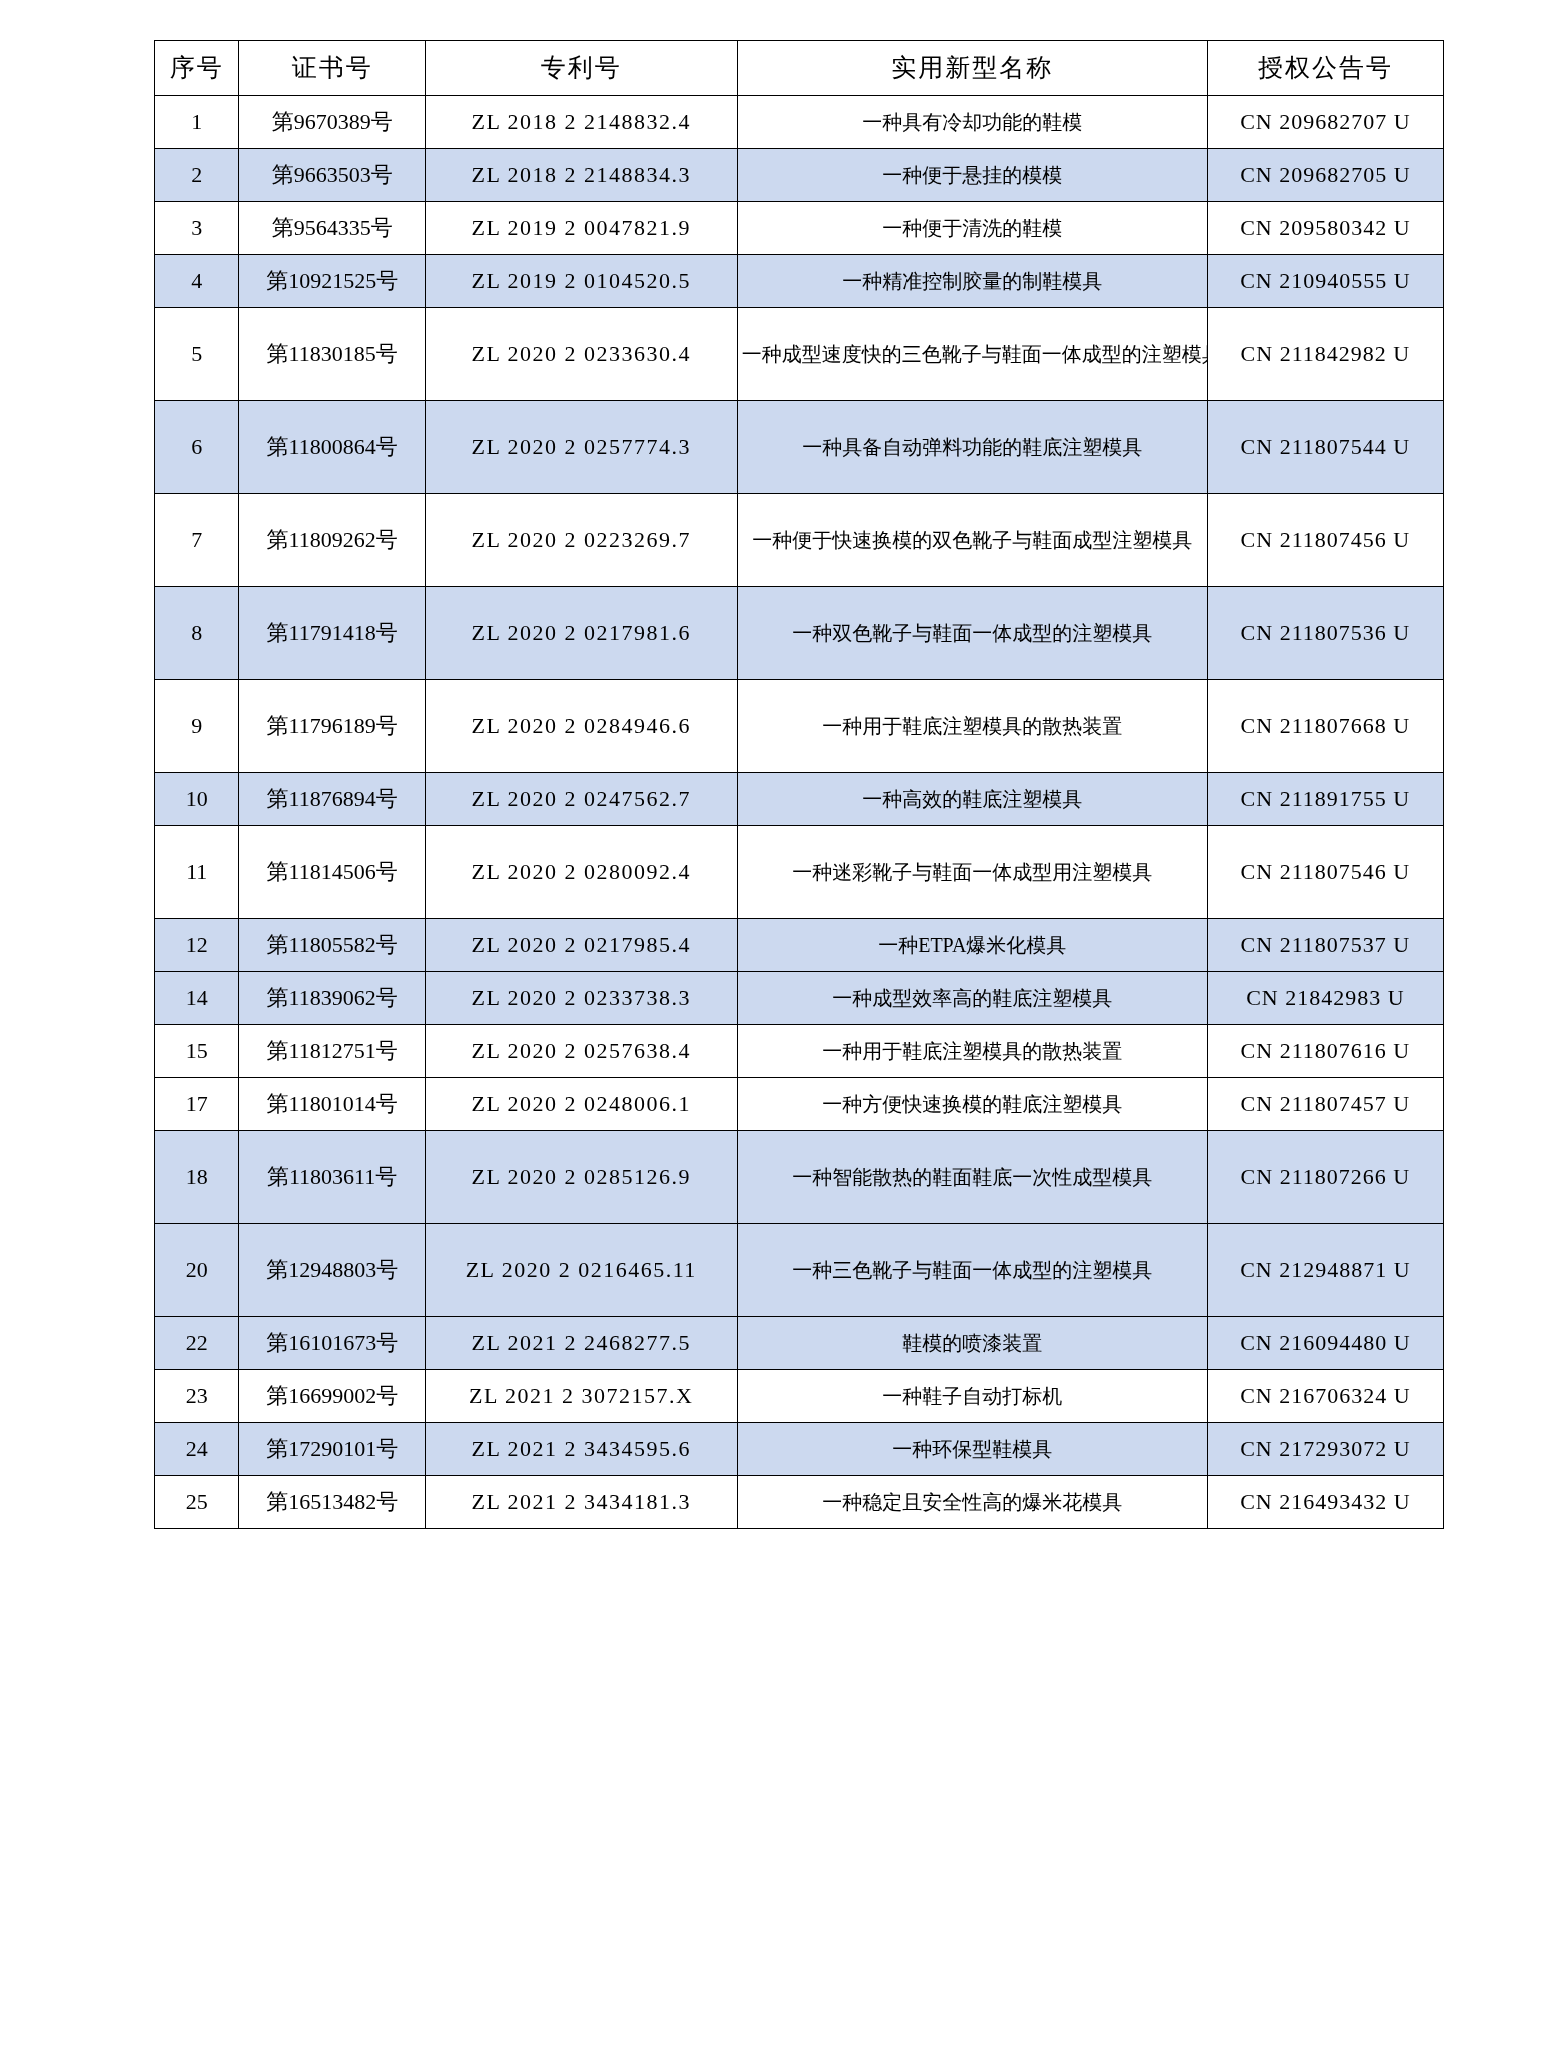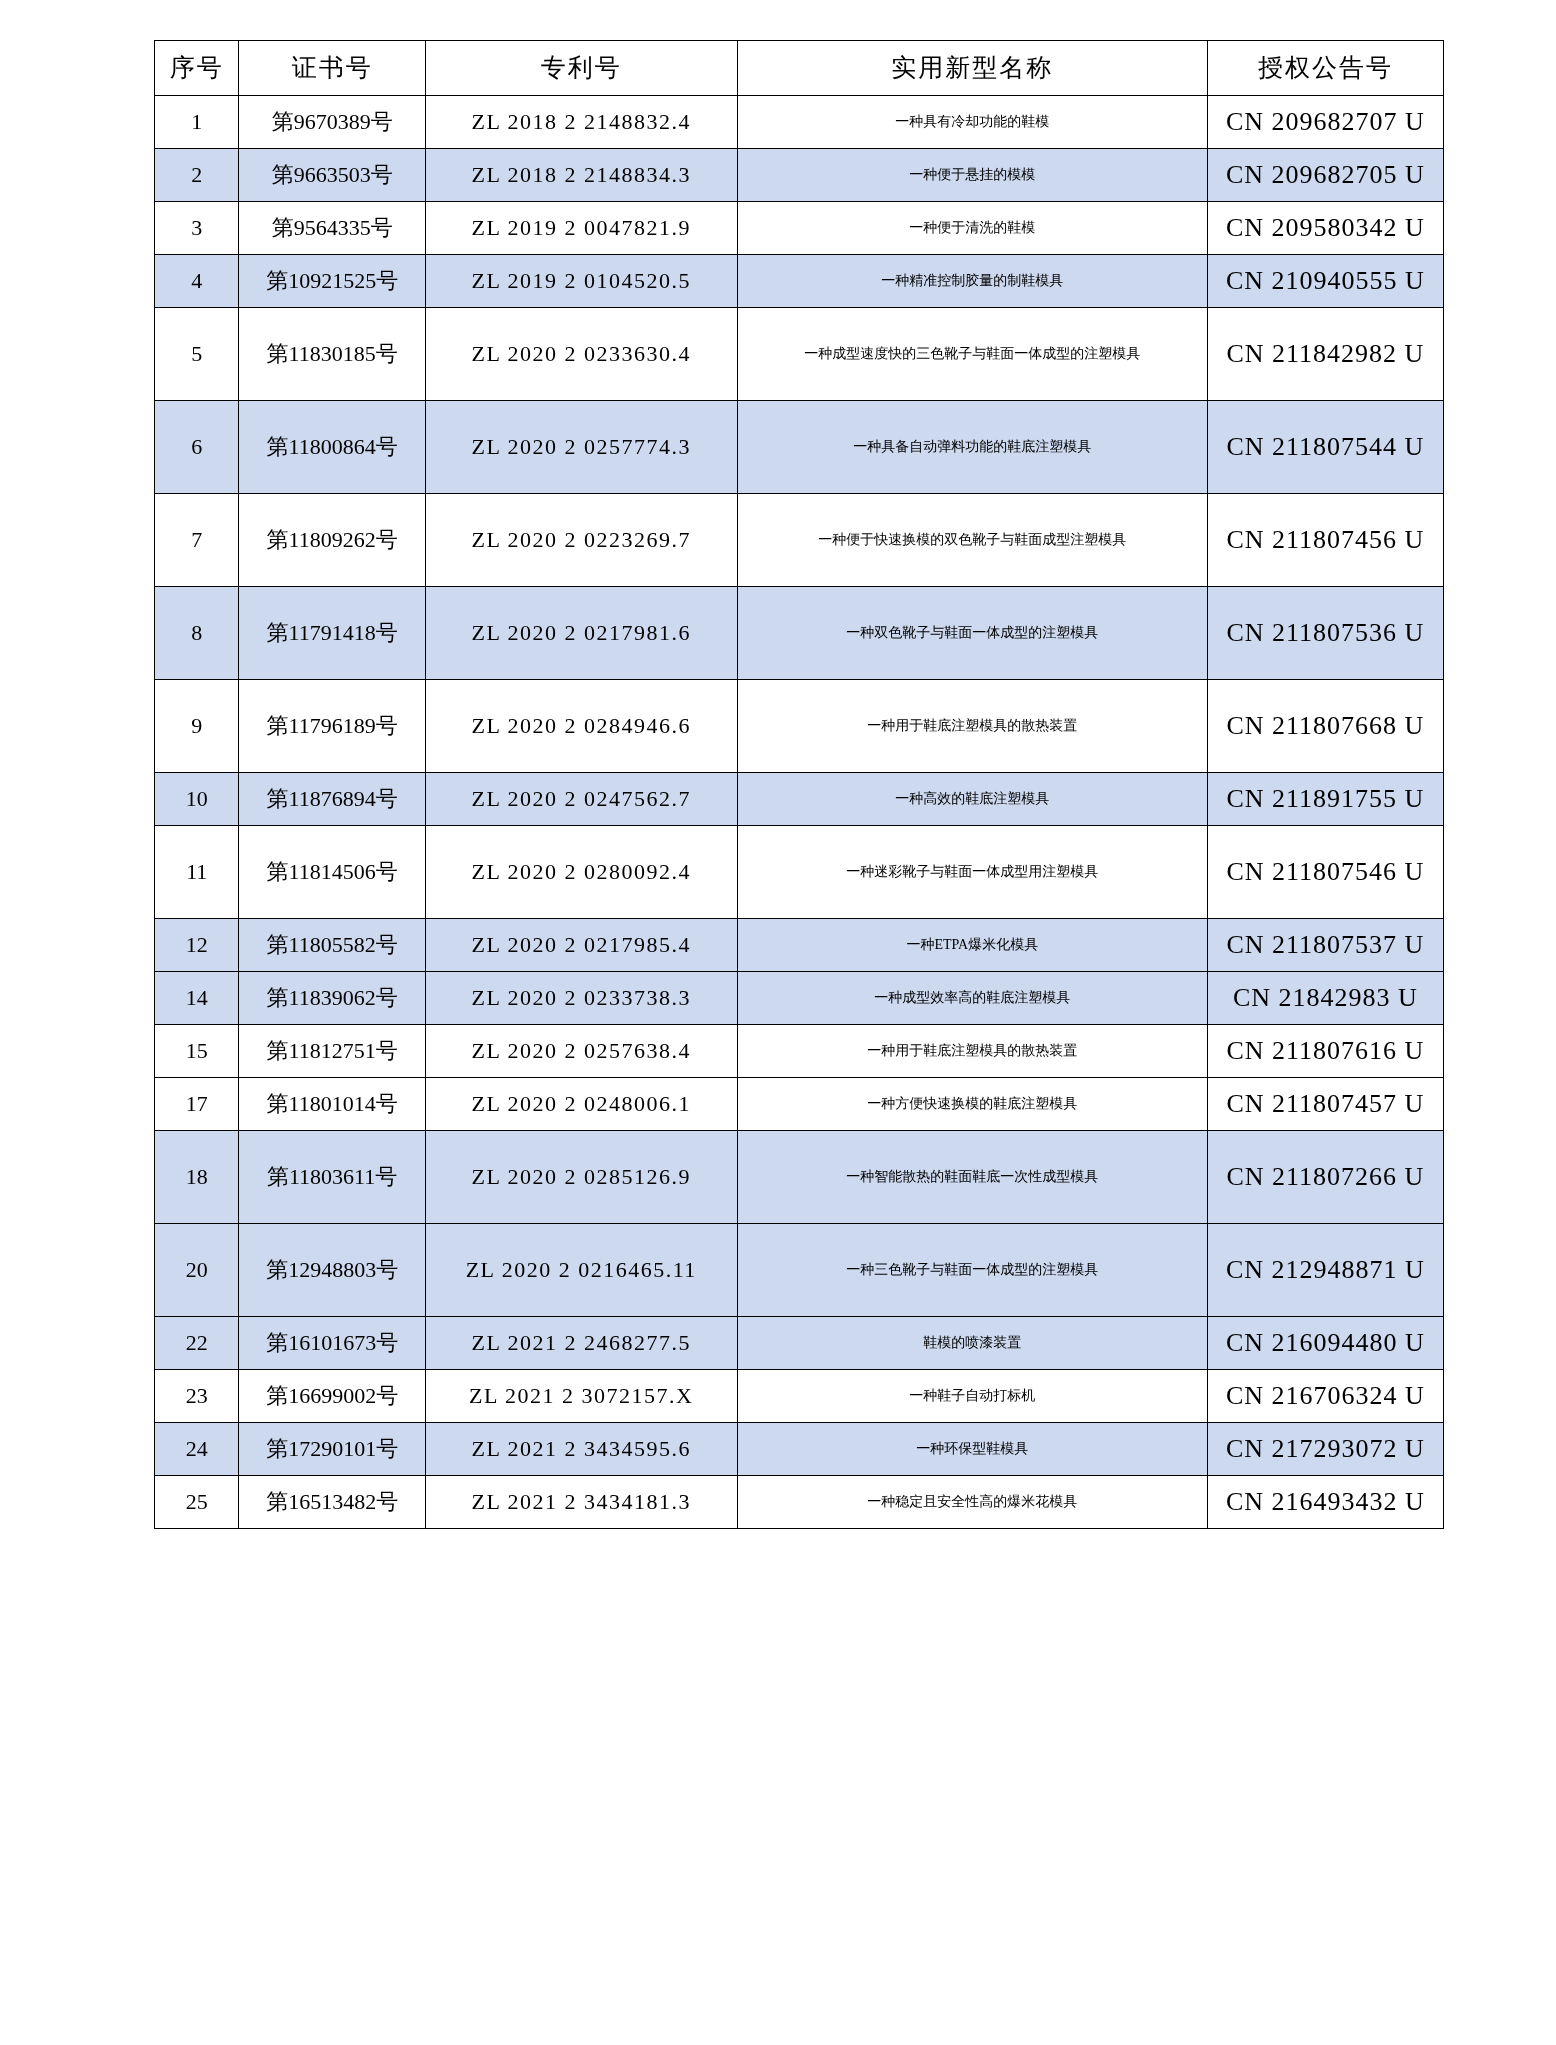--- a/index.html
+++ b/index.html
@@ -57,22 +57,22 @@
   }
   tbody tr.shaded td {
     background: #ccd9ef;
   }
   tbody tr.plain td {
     background: #ffffff;
   }
   td.idx { font-size: 22px; }
   td.cert { font-size: 22px; letter-spacing: 0px; }
   td.patent { font-size: 22px; letter-spacing: 1.5px; font-family: "Liberation Serif", serif; }
-  td.name { font-size: 14px; white-space: normal; }
-  td.pub { font-size: 26px; letter-spacing: 1px; }
+  td.name { font-size: 20px; white-space: normal; }
+  td.pub { font-size: 22px; letter-spacing: 1px; }
 
   tbody tr.tall td { height: 88px; }
 </style>
 </head>
 <body>
 
 <div class="page">
   <table class="patent-table">
     <colgroup>
       <col class="c-idx">

